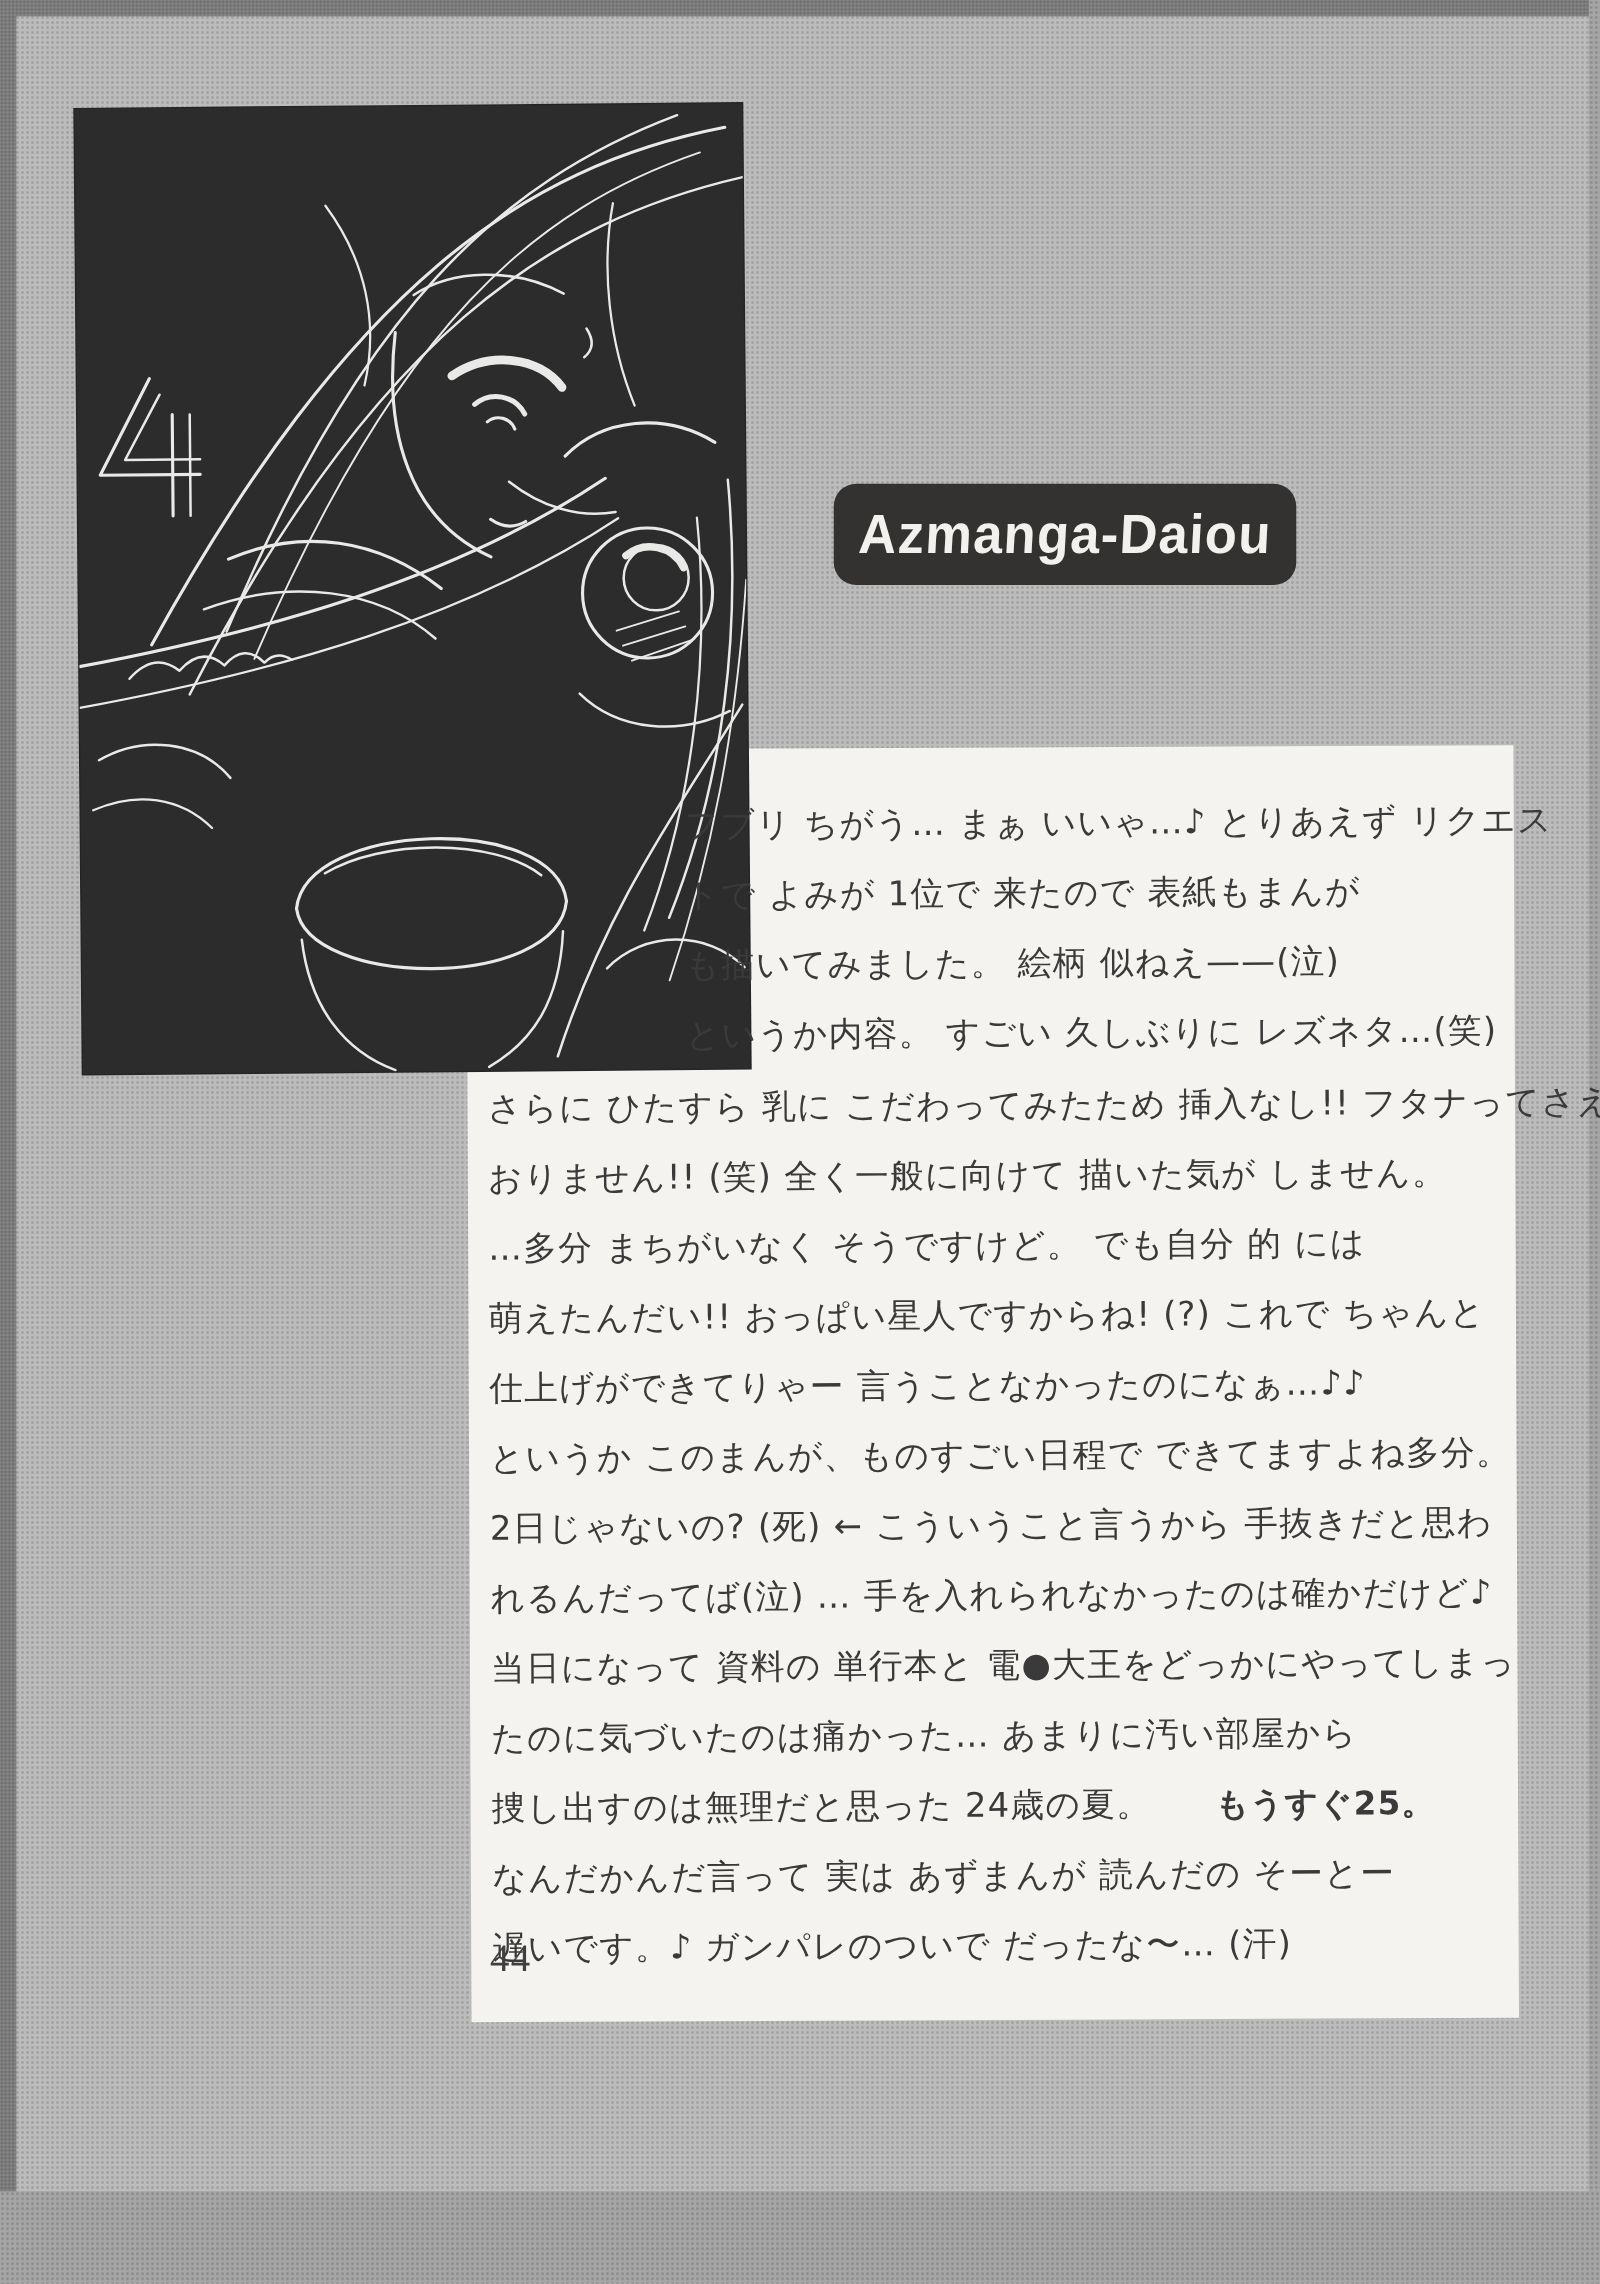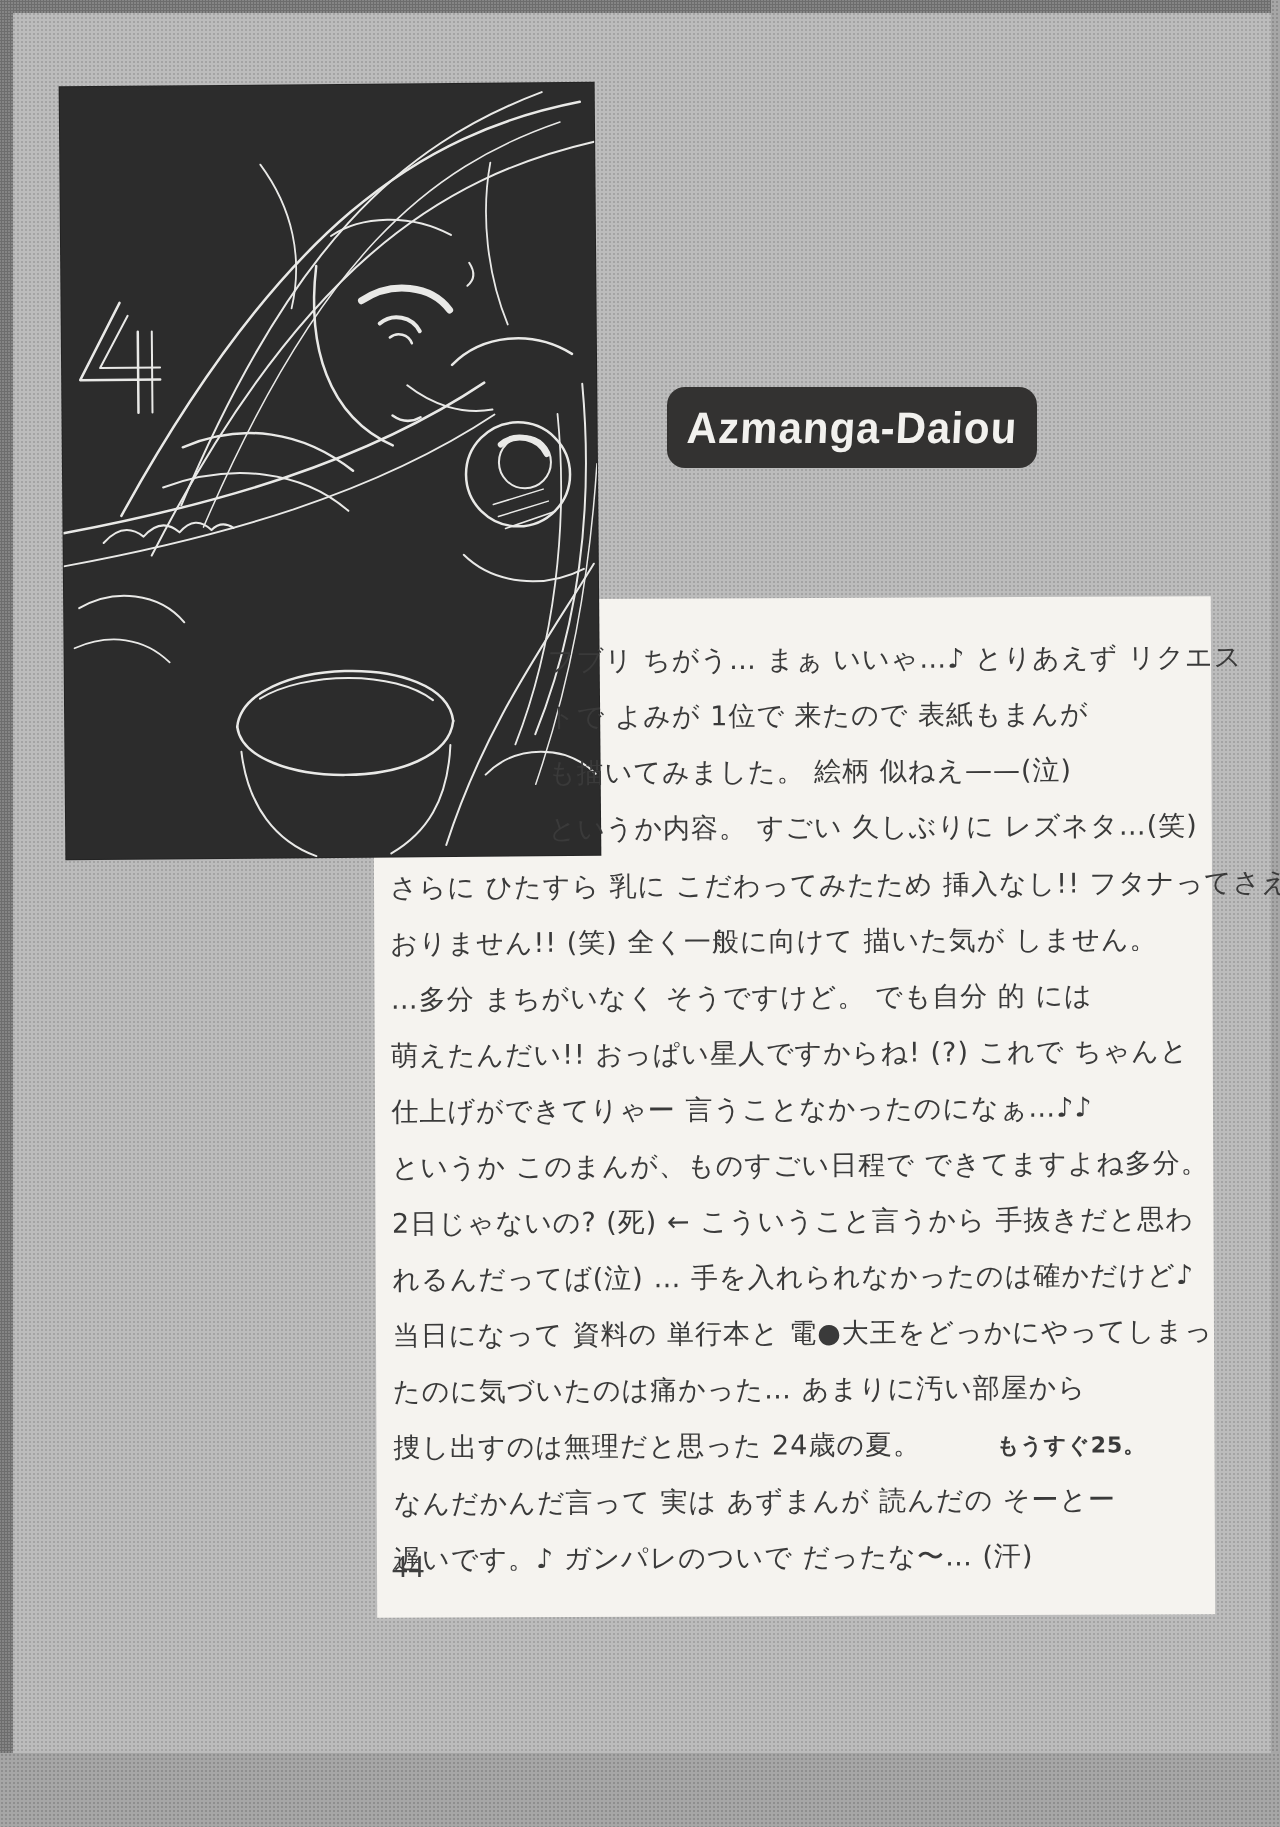--- a/index.html
+++ b/index.html
@@ -42,21 +42,21 @@
   .badge span{color:#f2f1ee;font-family:"Liberation Sans",sans-serif;
          font-weight:bold;font-size:42px;letter-spacing:1px;
          transform:skewX(-3deg) scaleY(1.05);}
 
   
   .hw{position:absolute;color:#3a3a3a;font-size:27px;letter-spacing:1px;
       line-height:56px;white-space:nowrap;transform:rotate(-0.35deg);}
   .hw-a{left:548px;top:631px;}
   .hw-b{left:392px;top:857px;}
   .hw-line{height:56px;}
-  .hw-note{font-size:22px;font-weight:bold;margin-left:66px;}
+  .hw-note{font-size:26px;font-weight:bold;margin-left:42px;}
 
   .page-number{position:absolute;left:392px;top:1549px;color:#3f3f3f;
       font-family:"Liberation Serif",serif;font-size:31px;letter-spacing:1px;}
 </style>
 </head>
 <body>
 
 <div class="page ht-light">
 
   <div class="edge-top ht-dark"></div>

